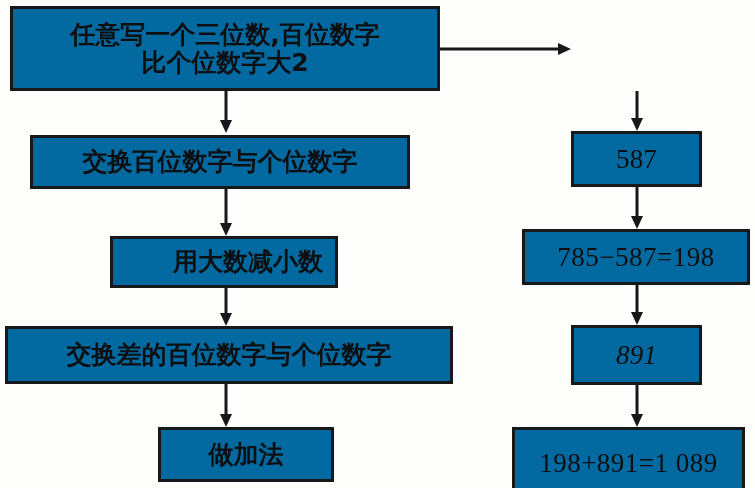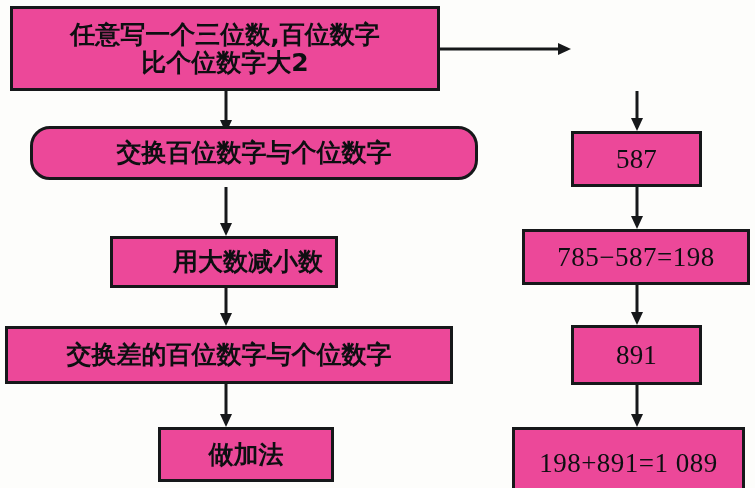--- a/index.html
+++ b/index.html
@@ -17,21 +17,21 @@
   #flow-root {
     position: absolute;
     left: 0; top: 0;
     width: 755px;
     height: 488px;
   }
   .node {
     position: absolute;
     box-sizing: border-box;
     border: 3px solid #16181a;
-    background: #ec4899;
+    background: #0369a1;
     display: flex;
     align-items: center;
     justify-content: center;
     text-align: center;
     color: #0d0f11;
     line-height: 1.12;
     letter-spacing: 0.2px;
     white-space: pre-line;
   }
   .cn {
@@ -47,30 +47,30 @@
   }
   .eq {
     font-family: "Liberation Serif", "DejaVu Serif", serif;
     font-size: 27px;
     font-weight: 400;
     letter-spacing: 0.5px;
   }
 
   
   #n-start   { left: 10px;  top: 6px;   width: 430px; height: 85px;  }
-  #n-swap1   { left: 30px;  top: 126px; width: 448px; height: 54px; border-radius: 20px;  }
+  #n-swap1   { left: 30px;  top: 135px; width: 380px; height: 54px;  }
   #n-sub     { left: 110px; top: 236px; width: 228px; height: 52px; padding-left: 48px;  }
   #n-swap2   { left: 5px;   top: 326px; width: 448px; height: 58px;  }
   #n-add     { left: 158px; top: 427px; width: 176px; height: 55px;  }
 
   
   #n-785     { left: 571px; top: 6px;   width: 131px; height: 85px;  }
   #n-587     { left: 571px; top: 131px; width: 131px; height: 56px;  }
   #n-diff    { left: 522px; top: 229px; width: 228px; height: 56px;  }
-  #n-891     { left: 571px; top: 325px; width: 131px; height: 60px;  }
+  #n-891     { left: 571px; top: 325px; width: 131px; height: 60px; font-style: italic;  }
   #n-sum     { left: 512px; top: 427px; width: 233px; height: 72px;  }
 
   
   #lbl-example {
     position: absolute;
     left: 466px;
     top: 6px;
     font-family: "DejaVu Sans", "Liberation Sans", sans-serif;
     font-weight: 700;
     font-size: 25px;

